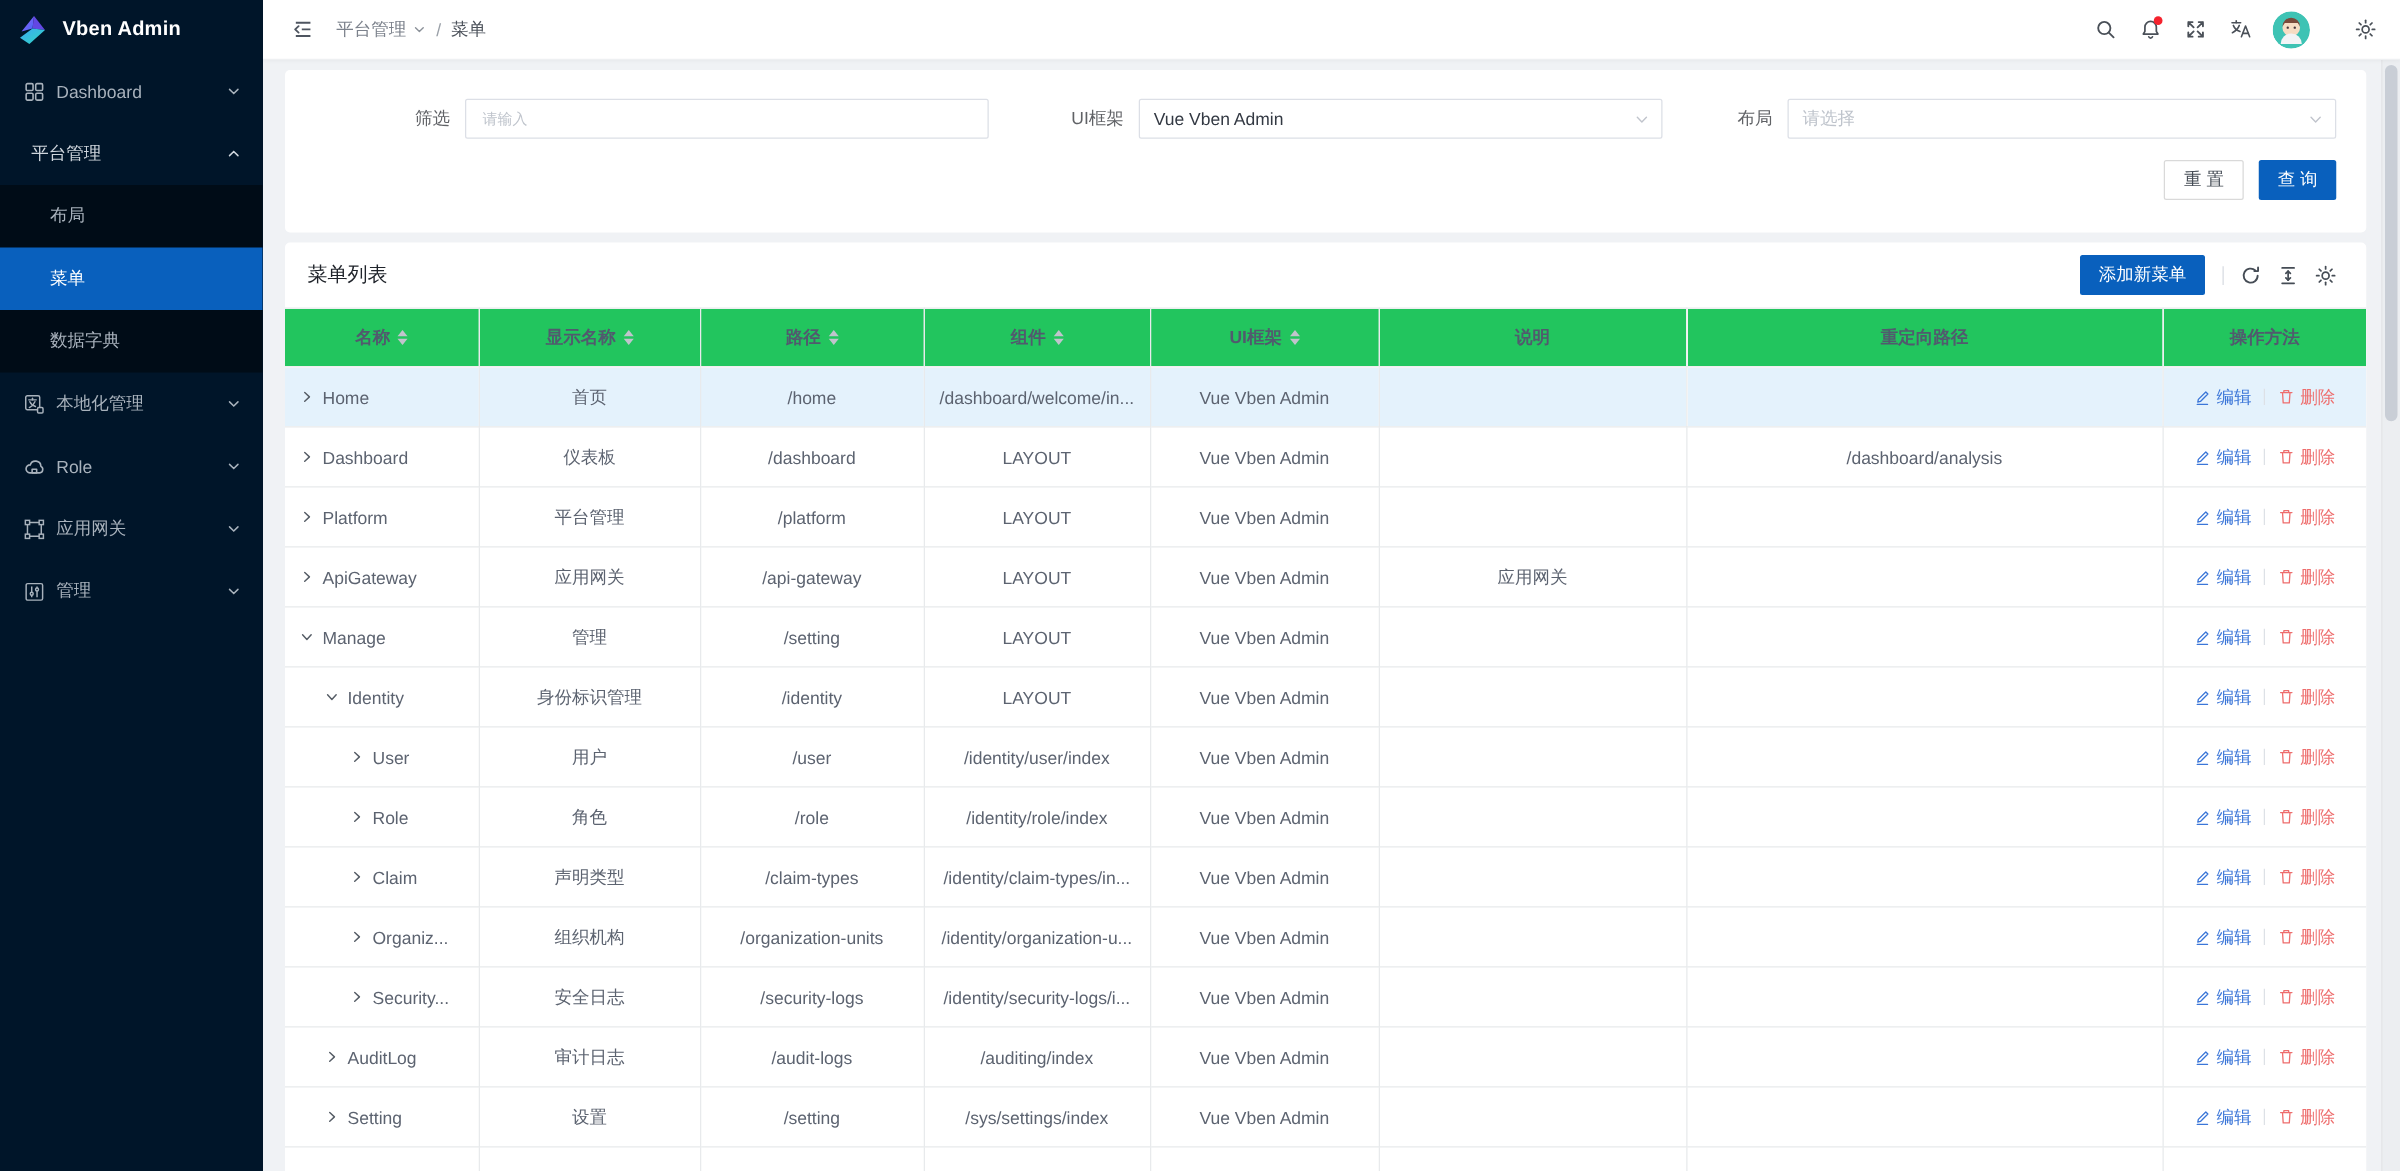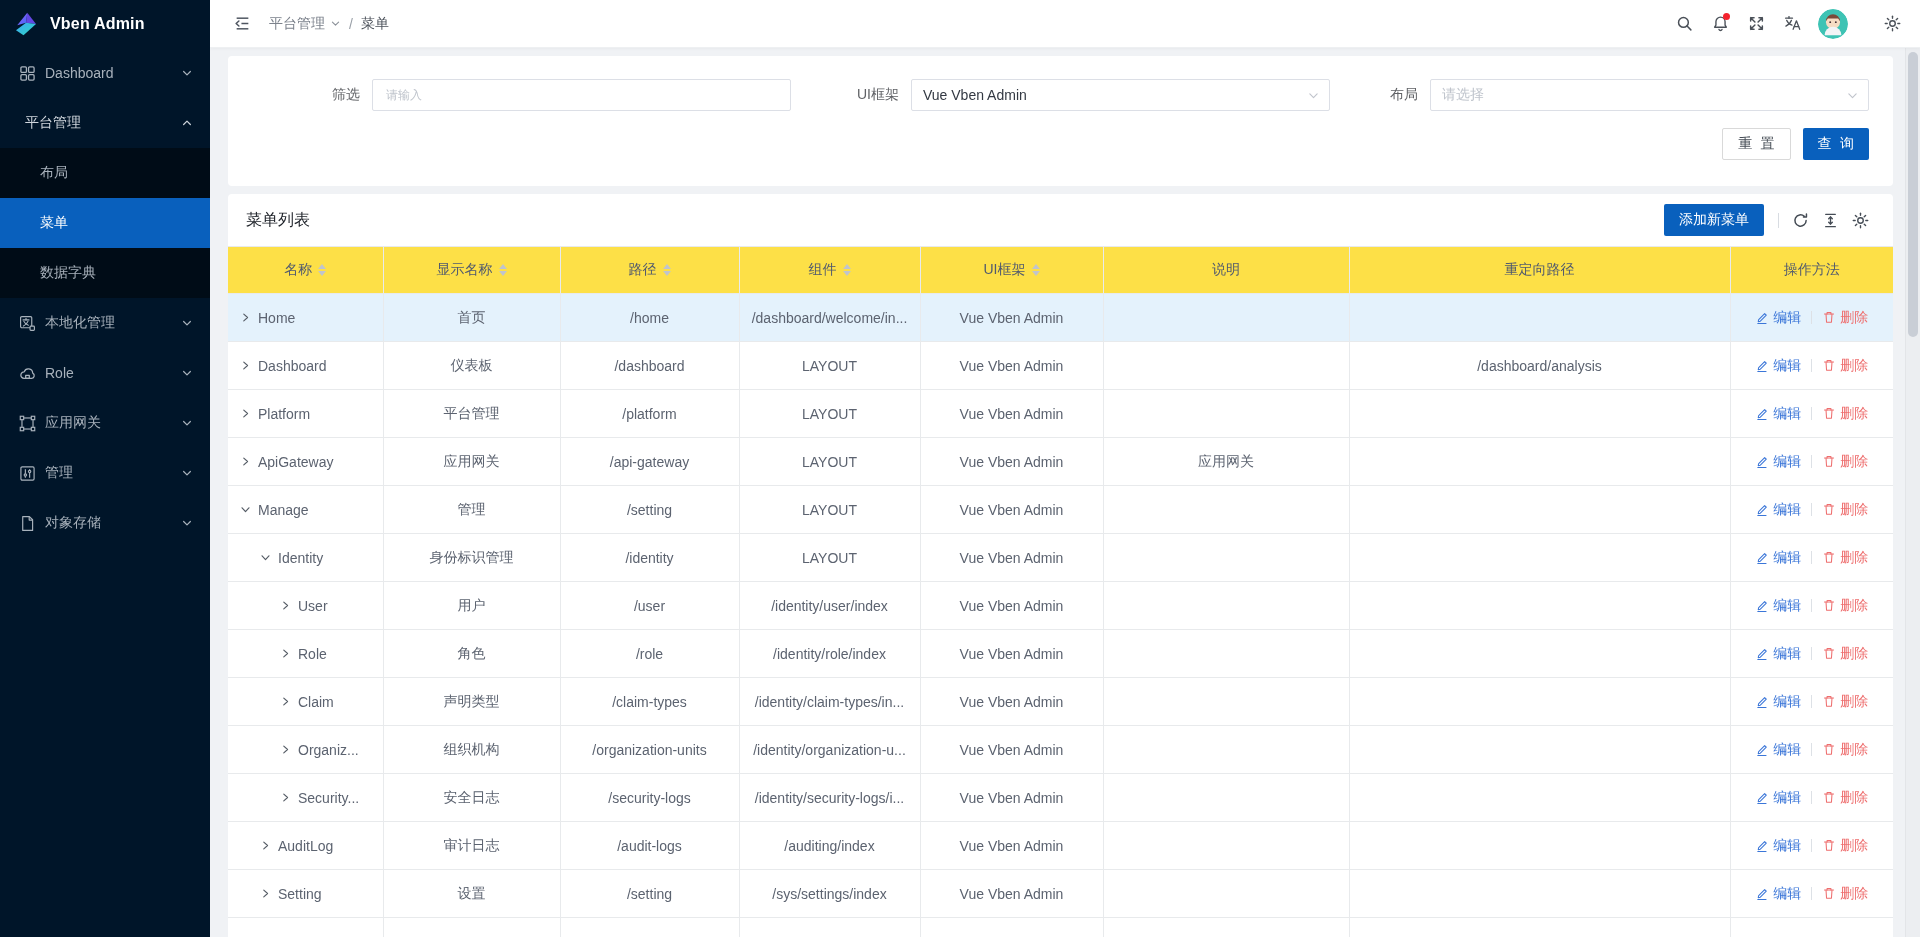--- a/index.html
+++ b/index.html
@@ -51,36 +51,36 @@
   .f-label.narrow { width:100px; }
   .f-input, .f-select { flex:1; height:32px; border:1px solid #dcdfe6; border-radius:2px; background:#fff;
     display:flex; align-items:center; padding:0 11px; color:#333943; position:relative; }
   .f-input input { border:none; outline:none; width:100%; font-size:12px; font-family:inherit; color:#333943; background:transparent; }
   .f-input input::placeholder { color:#bfc4cc; }
   .f-select { cursor:pointer; }
   .f-select .placeholder { color:#bfc4cc; }
   .f-select .sel-arrow { position:absolute; right:9px; top:9px; color:#c0c4cc; display:flex; }
   .f-select .sel-arrow svg { width:13px; height:13px; }
   .btn-row { display:flex; justify-content:flex-end; gap:12px; margin-top:17px; }
-  .btn { height:32px; padding:0 15px; border-radius:2px; font-size:14px; display:inline-flex; align-items:center; cursor:pointer; border:none; font-family:Liberation Mono, monospace;text-align:center; }
+  .btn { height:32px; padding:0 15px; border-radius:2px; font-size:14px; display:inline-flex; align-items:center; cursor:pointer; border:none; font-family:Liberation Sans, sans-serif;text-align:center; }
   .btn-default { background:#fff; border:1px solid #d9d9d9; color:#454c55; }
   .btn-primary { color:#fff; }
   
   .table-card { overflow:hidden; min-height:760px; }
   .table-head { display:flex; align-items:center; padding:10px 18px; }
   .table-title { font-size:16px; color:#20242b; }
   .tbl-toolbar { margin-left:auto; display:flex; align-items:center; }
   .toolbar-divider { width:1px; height:15px; background:#d8dce2; margin:0 6px 0 14px; }
   .tool-icon { width:30px; height:30px; display:flex; align-items:center; justify-content:center; color:#454c55; cursor:pointer; }
   .tool-icon svg { width:17px; height:17px; }
   table { width:100%; border-collapse:collapse; table-layout:fixed; font-size:14px; color:#5c6370; }
   th, td { border:1px solid #e8eaec; padding:0 10px; overflow:hidden; white-space:nowrap; text-overflow:ellipsis; }
   th:first-child, td:first-child { border-left:none; }
   th:last-child, td:last-child { border-right:none; }
-  thead th { background:#fde047; height:47px; font-weight:normal; color:#515a6e; text-align:center; }
+  thead th { background:#22c55e; height:47px; font-weight:bold; color:#515a6e; text-align:center; }
   tbody td { height:48px; background:#fff; text-align:center; }
   tbody tr.hl td { background:#e4f2fc; }
   .th-inner { display:inline-flex; align-items:center; gap:6px; }
   .sorter { display:inline-flex; flex-direction:column; gap:2px; cursor:pointer; }
   .sorter i { display:block; width:0; height:0; border-left:4px solid transparent; border-right:4px solid transparent; }
   .sorter .s-up { border-bottom:5px solid #c0c4cc; }
   .sorter .s-down { border-top:5px solid #c0c4cc; }
   td.name-cell { text-align:left; }
   .name-wrap { display:flex; align-items:center; gap:7px; }
   .tree-toggle { display:flex; flex:0 0 auto; color:#565d66; cursor:pointer; }
@@ -210,34 +210,20 @@
         <span class="mi-icon">
           <svg viewBox="0 0 16 16" fill="none" stroke="currentColor" stroke-width="1.1">
             <rect x="1.8" y="1.8" width="12.4" height="12.4" rx="1.2"></rect>
             <path d="M6 4 V12"></path>
             <path d="M10 4 V12"></path>
             <circle cx="6" cy="9.4" r="1.1" fill="#001529"></circle>
             <circle cx="10" cy="6.2" r="1.1" fill="#001529"></circle>
           </svg>
         </span>
         <span>管理</span>
-        <span class="chev down">
-          <svg viewBox="0 0 16 16" fill="none" stroke="currentColor" stroke-width="1.6">
-            <path d="M3.5 6 L8 10.5 L12.5 6" stroke-linecap="round" stroke-linejoin="round"></path>
-          </svg>
-        </span>
-      </div>
-      <div class="menu-item">
-        <span class="mi-icon">
-          <svg viewBox="0 0 16 16" fill="none" stroke="currentColor" stroke-width="1.1" stroke-linejoin="round">
-            <path d="M3.5 1.5 H9.8 L12.8 4.5 V14.5 H3.5 z"></path>
-            <path d="M9.6 1.7 V4.8 H12.6"></path>
-          </svg>
-        </span>
-        <span>对象存储</span>
         <span class="chev down">
           <svg viewBox="0 0 16 16" fill="none" stroke="currentColor" stroke-width="1.6">
             <path d="M3.5 6 L8 10.5 L12.5 6" stroke-linecap="round" stroke-linejoin="round"></path>
           </svg>
         </span>
       </div>
     </nav>
 </aside>
 
 <div class="main">

